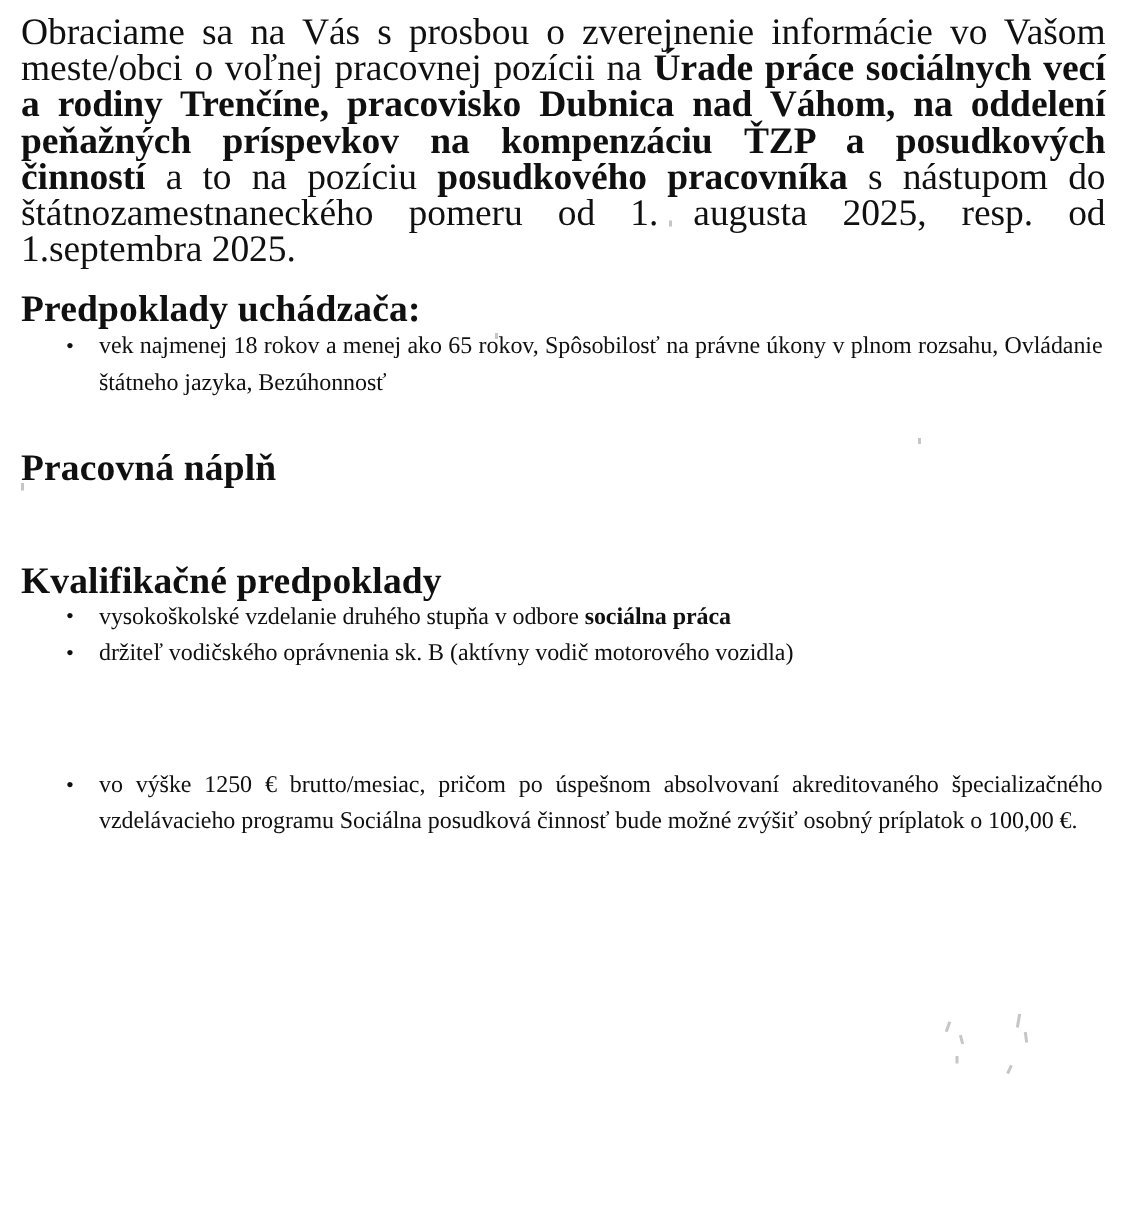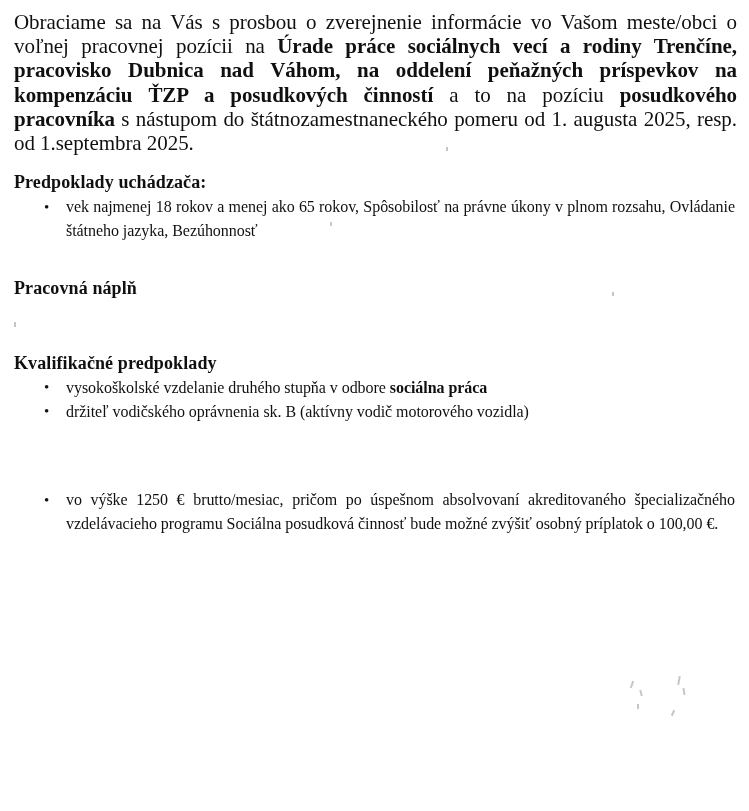--- a/index.html
+++ b/index.html
@@ -22,32 +22,32 @@
     height: 811px;
     box-sizing: border-box;
     padding: 10px 8px 0 8px;
     background: #ffffff;
   }
   p, ul, li, h2 {
     margin: 0;
     padding: 0;
   }
   .intro {
-    font-size: 21px;
+    font-size: 25px;
     line-height: 24.2px;
     text-align: justify;
     text-justify: inter-word;
     padding: 0 4px 0 6px;
     margin-bottom: 16px;
     letter-spacing: -0.05px;
   }
   .intro .b { font-weight: bold; }
   .section { margin-bottom: 2px; }
   .heading {
-    font-size: 18px;
+    font-size: 25px;
     line-height: 23px;
     font-weight: bold;
     padding-left: 6px;
     margin-bottom: 1px;
     letter-spacing: 0.1px;
   }
   ul.bullets {
     list-style: none;
     padding: 0;
     margin: 0;

